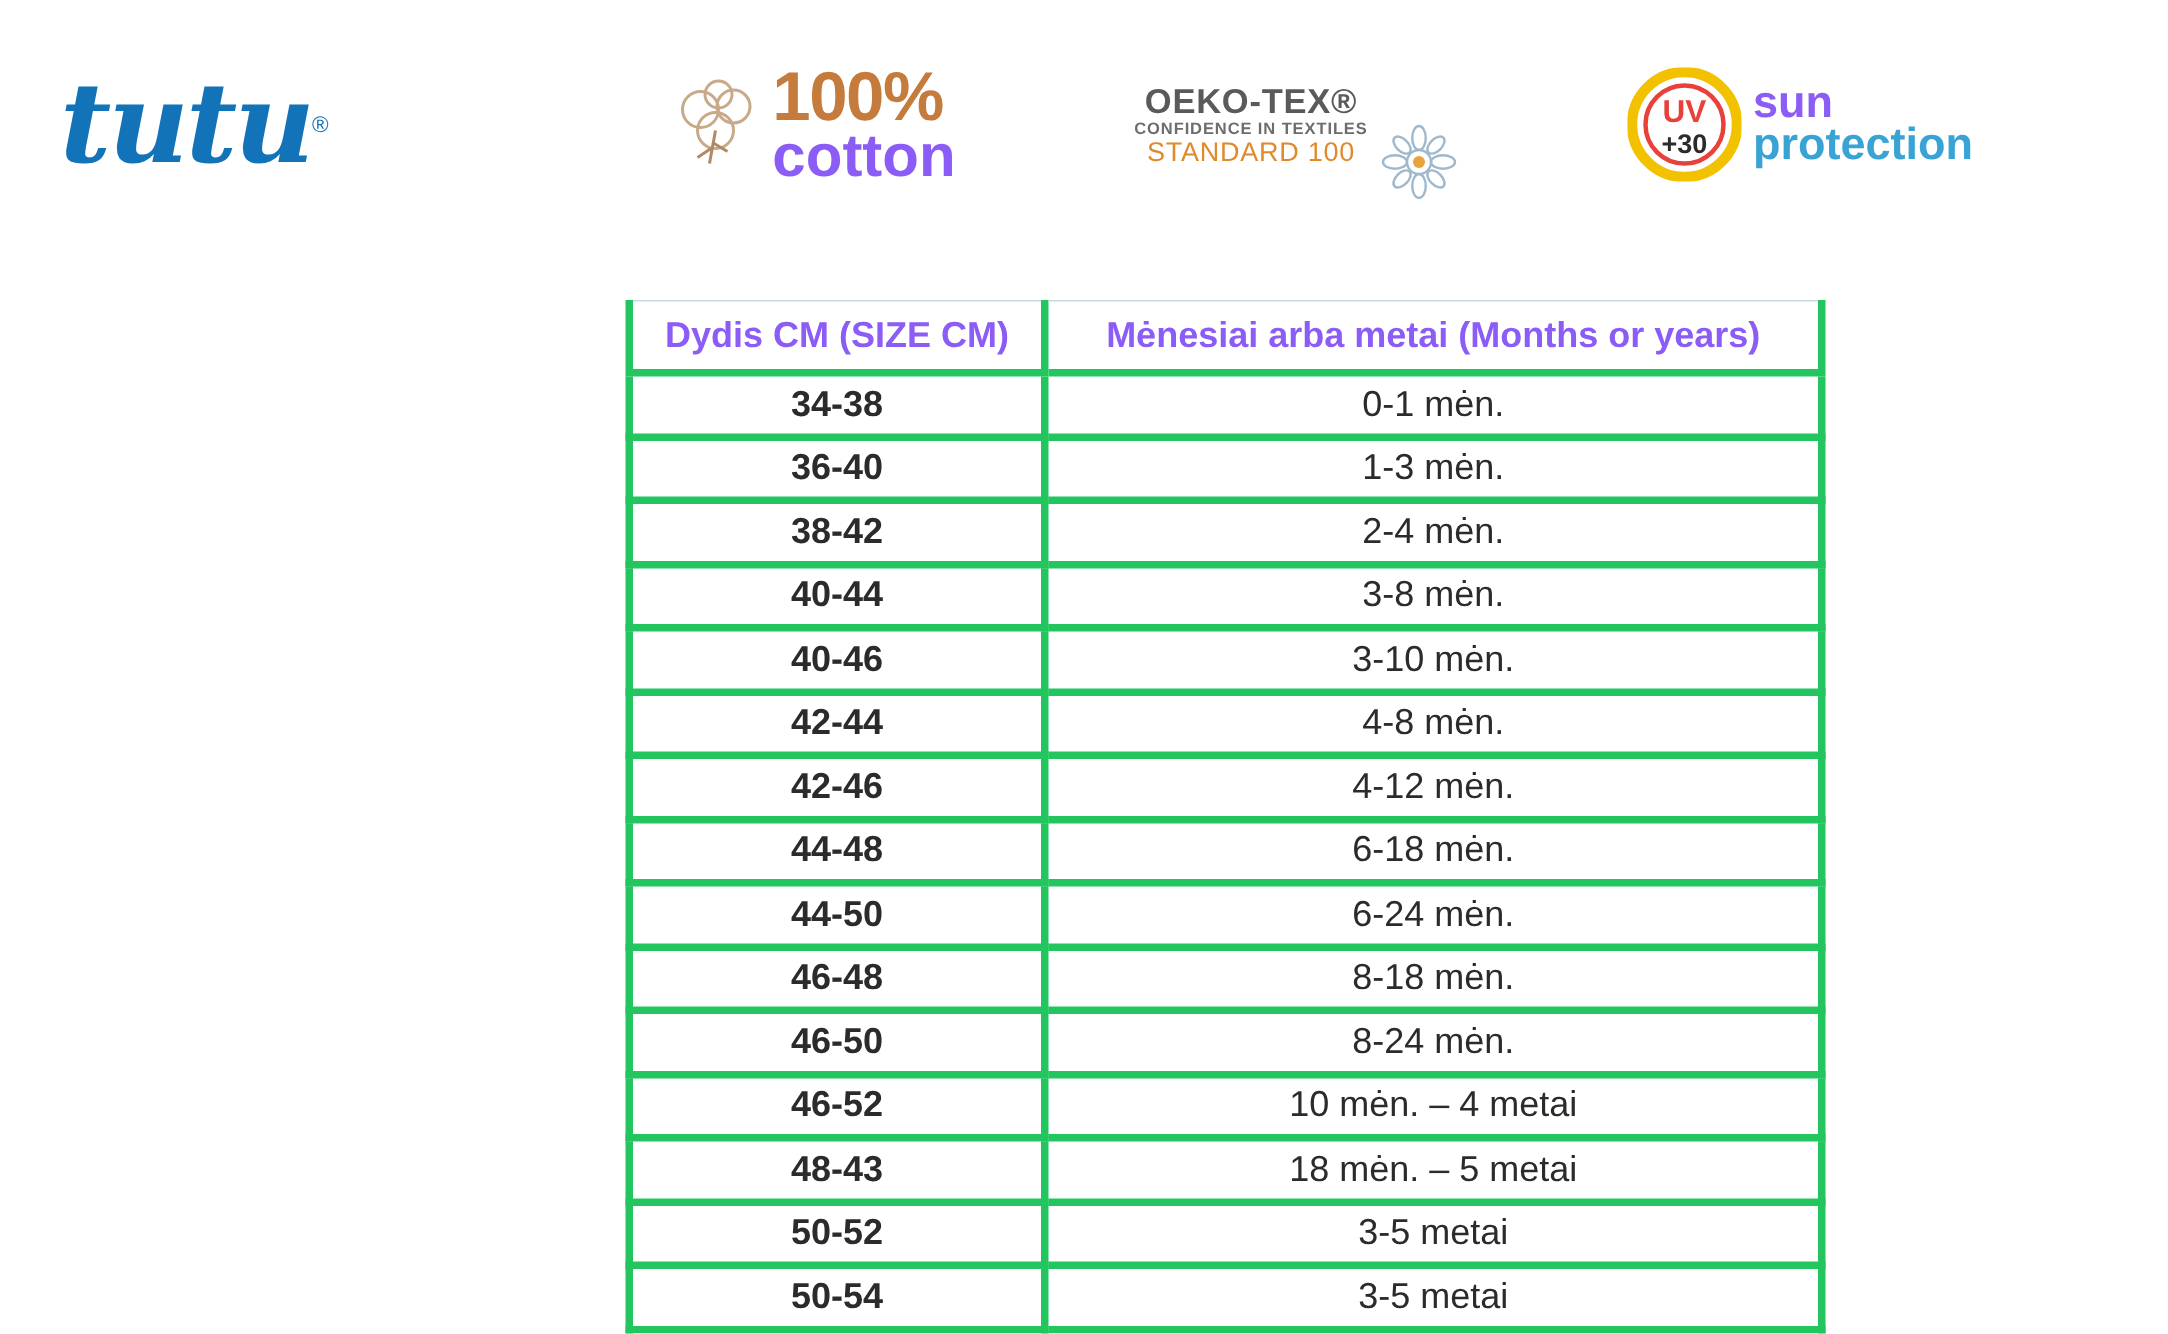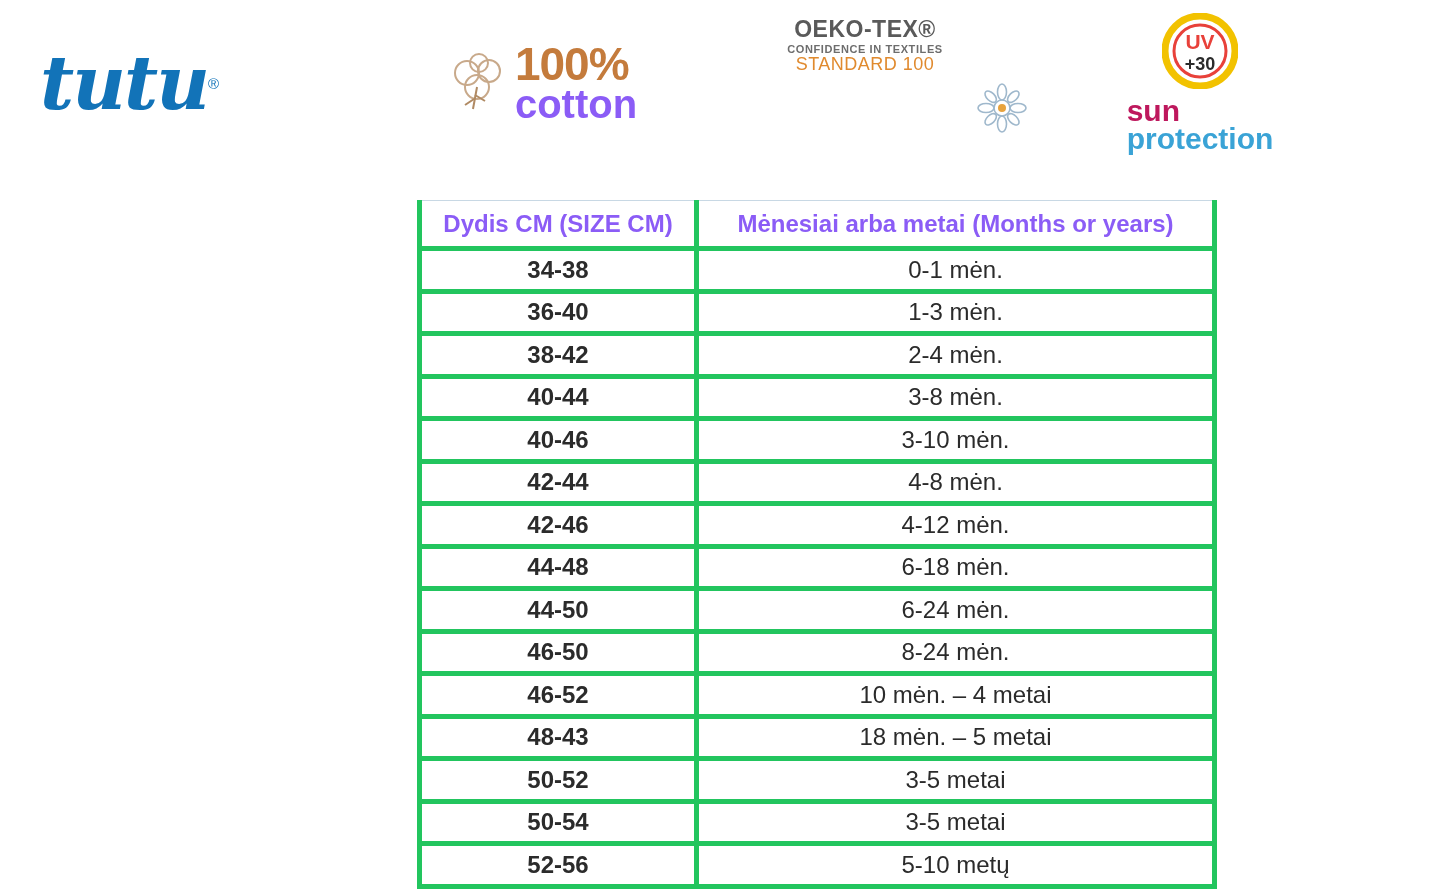--- a/index.html
+++ b/index.html
@@ -87,23 +87,22 @@
   .cotton-word {
     font-size: 40px;
     letter-spacing: 0px;
     display: block;
     color: #8b5cf6;
   }
 
   
   .logo-oeko {
     width: 330px;
-    flex-direction: column;
+    flex-direction: row;
     gap: 6px;
-    justify-content: flex-end;
   }
   .oeko-text-wrap {
     text-align: center;
     line-height: 1.05;
   }
   .oeko-line1 {
     font-size: 23px;
     font-weight: bold;
     color: #5a5a5a;
     letter-spacing: 0.5px;
@@ -134,36 +133,35 @@
     height: 56px;
     flex: none;
     align-self: flex-end;
     margin-bottom: 2px;
   }
 
   
   .logo-uv {
     width: 340px;
     gap: 8px;
-    flex-direction: column;
   }
   .uv-badge {
     position: relative;
     width: 76px;
     height: 76px;
     flex: none;
   }
   .uv-text {
     line-height: 0.95;
   }
   .uv-sun {
     display: block;
     font-size: 30px;
     font-weight: bold;
-    color: #be185d;
+    color: #8b5cf6;
   }
   .uv-prot {
     display: block;
     font-size: 30px;
     font-weight: bold;
     color: #3aa3d6;
   }
 
   
   .size-table-wrap {
@@ -326,20 +324,24 @@
           </tr>
         <tr>
             <td class="size-cell">44-48</td>
             <td class="age-cell">6-18 mėn.</td>
           </tr>
         <tr>
             <td class="size-cell">44-50</td>
             <td class="age-cell">6-24 mėn.</td>
           </tr>
         <tr>
+            <td class="size-cell">46-48</td>
+            <td class="age-cell">8-18 mėn.</td>
+          </tr>
+        <tr>
             <td class="size-cell">46-50</td>
             <td class="age-cell">8-24 mėn.</td>
           </tr>
         <tr>
             <td class="size-cell">46-52</td>
             <td class="age-cell">10 mėn. – 4 metai</td>
           </tr>
         <tr>
             <td class="size-cell">48-43</td>
             <td class="age-cell">18 mėn. – 5 metai</td>

